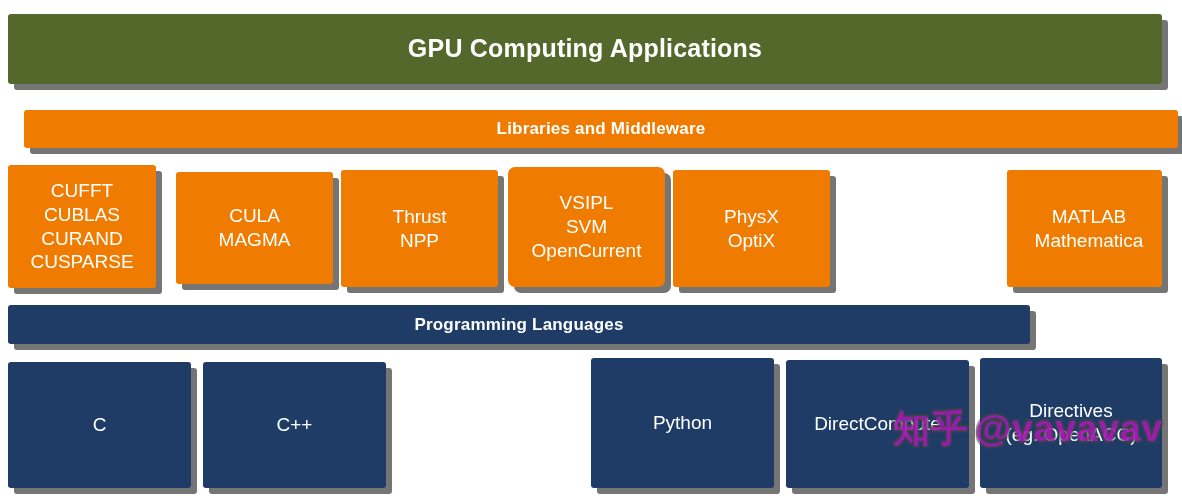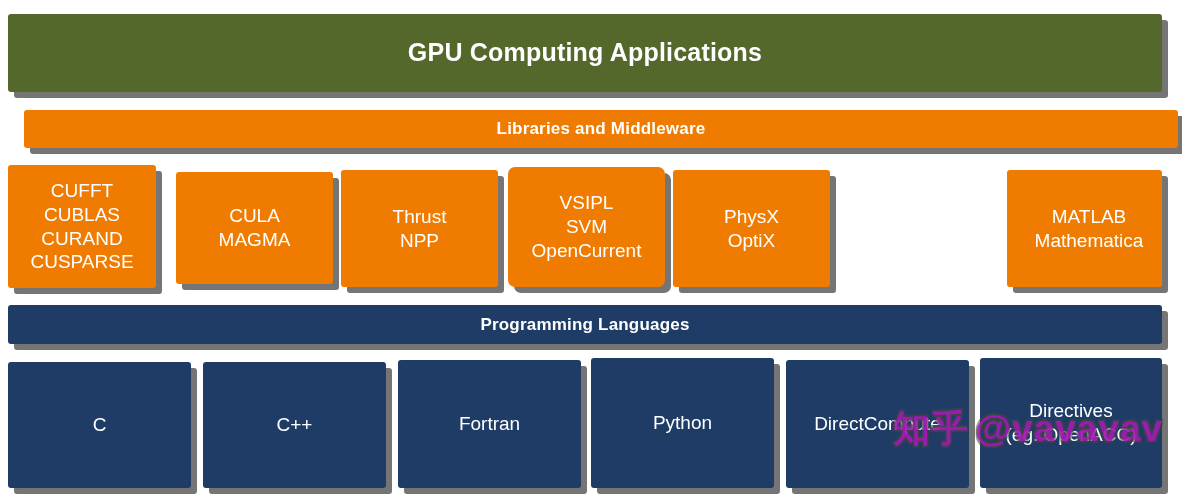--- a/index.html
+++ b/index.html
@@ -86,21 +86,21 @@
     opacity: .93;
     pointer-events: none;
   }
   #watermark .wm-cn { margin-right: 6px; }
 </style>
 </head>
 <body>
 
 <div id="stack">
 
-  <div class="box banner banner-apps" style="left:8px; top:14px; width:1154px; height:78px;">
+  <div class="box banner banner-apps" style="left:8px; top:14px; width:1154px; height:70px;">
     <span class="tile-text">GPU Computing Applications</span>
   </div>
 
   <div class="box banner banner-libs" style="left:8px; top:110px; width:1154px; height:38px;">
     <span class="tile-text">Libraries and Middleware</span>
   </div>
 
   <div class="box tile-lib" style="left:8px; top:165px; width:148px; height:123px;">
     <span class="tile-text">CUFFT<br>CUBLAS<br>CURAND<br>CUSPARSE</span>
   </div>
@@ -113,32 +113,29 @@
   <div class="box tile-lib" style="left:508px; top:167px; width:157px; height:120px;border-radius:7px;">
     <span class="tile-text">VSIPL<br>SVM<br>OpenCurrent</span>
   </div>
   <div class="box tile-lib" style="left:673px; top:170px; width:157px; height:117px;">
     <span class="tile-text">PhysX<br>OptiX</span>
   </div>
   <div class="box tile-lib" style="left:1007px; top:170px; width:155px; height:117px;padding-left:9px;">
     <span class="tile-text">MATLAB<br>Mathematica</span>
   </div>
 
-  <div class="box banner banner-langs" style="left:8px; top:305px; width:1154px; height:39px;">
+  <div class="box banner banner-langs" style="left:8px; top:305px; width:1022px; height:39px;">
     <span class="tile-text">Programming Languages</span>
   </div>
 
   <div class="box tile-lang" style="left:8px; top:362px; width:183px; height:126px;">
     <span class="tile-text">C</span>
   </div>
   <div class="box tile-lang" style="left:203px; top:362px; width:183px; height:126px;">
     <span class="tile-text">C++</span>
-  </div>
-  <div class="box tile-lang" style="left:398px; top:360px; width:183px; height:128px;">
-    <span class="tile-text">Fortran</span>
   </div>
   <div class="box tile-lang" style="left:786px; top:360px; width:183px; height:128px;">
     <span class="tile-text">DirectCompute</span>
   </div>
   <div class="box tile-lang" style="left:591px; top:358px; width:183px; height:130px;">
     <span class="tile-text">Python</span>
   </div>
   <div class="box tile-lang" style="left:980px; top:358px; width:182px; height:130px;">
     <span class="tile-text">Directives<br>(eg. OpenACC)</span>
   </div>

